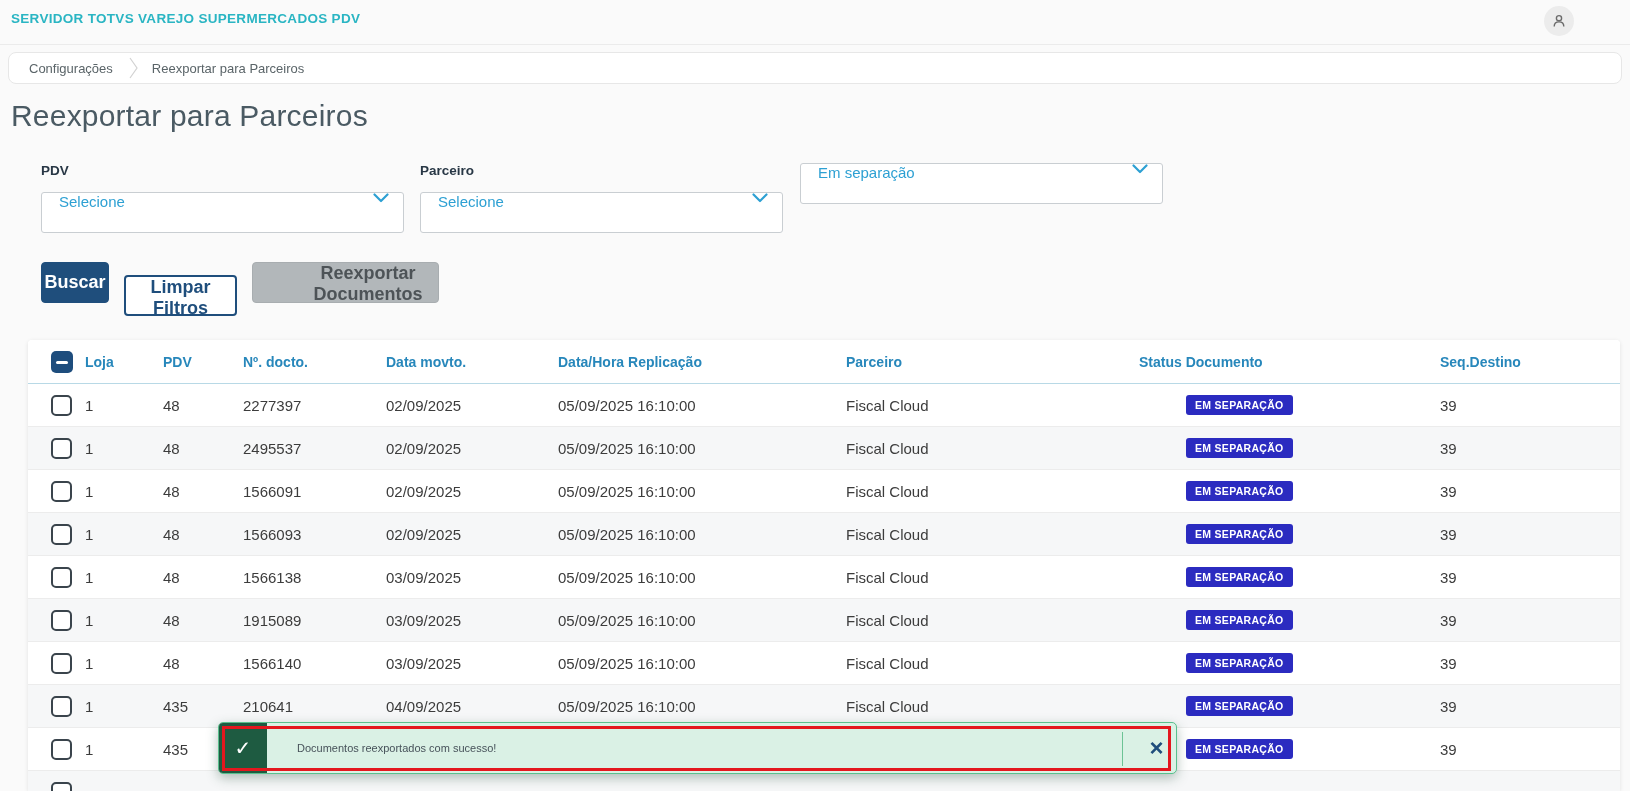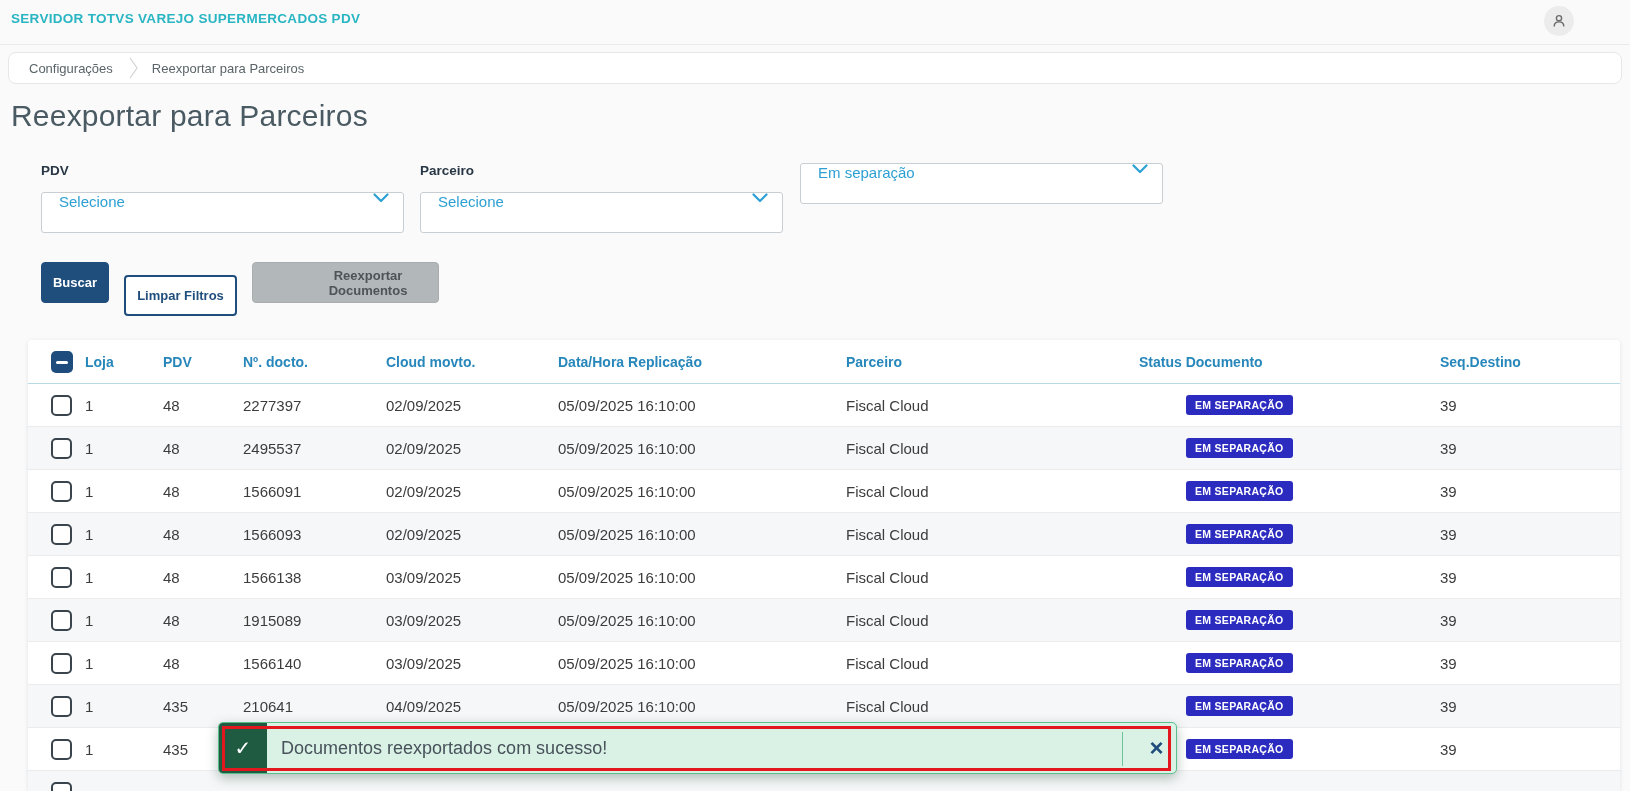--- a/index.html
+++ b/index.html
@@ -26,21 +26,21 @@
   .page-title { position:absolute; left:11px; top:99px; font-size:30px; font-weight:400;
     color:#4a5a63; letter-spacing:.2px; }
   
   .field { position:absolute; top:163px; width:363px; }
   .field .flabel { font-size:13.5px; font-weight:bold; color:#283745; display:block; margin-bottom:14px; }
   .selectbox { width:363px; height:41px; background:#fff; border:1px solid #c9ced2; border-radius:3px;
     display:flex; align-items:flex-start; padding:0 14px 0 17px; cursor:pointer; }
   .selectbox .sval { flex:1; font-size:15px; color:#2da0d3; }
   .f1 { left:41px; } .f2 { left:420px; } .f3 { left:800px; }
   
-  .btn { position:absolute; top:262px; height:41px; border-radius:4px; font-size:13px; font-weight:bold;
+  .btn { position:absolute; top:262px; height:41px; border-radius:4px; font-size:18px; font-weight:bold;
     font-family:inherit; cursor:pointer; }
   .btn-primary { left:41px; width:68px; background:#1f4e7c; color:#fff; border:1px solid #1f4e7c; }
   .btn-outline { left:124px; width:113px; background:#fff; color:#1f4e7c; border:2px solid #1f4e7c;margin-top:13px; }
   .btn-disabled { left:252px; width:187px; background:#b2b7ba; color:#4d5357; border:1px solid #a8adb0; cursor:default;padding-left:45px; }
   
   .card { position:absolute; left:28px; top:340px; width:1592px; height:451px;
     background:#fff; border-radius:4px 4px 0 0; box-shadow:0 1px 4px rgba(0,0,0,.10); overflow:hidden; }
   table { width:1592px; table-layout:fixed; border-collapse:separate; border-spacing:0; }
   col.c-cb{width:57px;} col.c-loja{width:78px;} col.c-pdv{width:80px;} col.c-doc{width:143px;}
   col.c-mov{width:172px;} col.c-rep{width:288px;} col.c-par{width:293px;} col.c-sta{width:301px;} col.c-seq{width:180px;}
@@ -55,21 +55,21 @@
   .cb-ind .minus { position:absolute; left:5px; top:10px; width:12px; height:3px; border-radius:2px; background:#fff; }
   .badge { display:inline-block; margin-left:47px; background:#2b2bc0; color:#fff; font-size:10.5px;
     font-weight:bold; letter-spacing:.3px; padding:4px 9px; border-radius:3px; white-space:nowrap; }
   
   .toast { position:absolute; left:218px; top:722px; width:959px; height:52px; z-index:10;
     background:#daf1e5; border:1px solid #5abf8d; border-radius:5px;
     box-shadow:0 4px 12px rgba(40,80,60,.35); display:flex; align-items:center; }
   .toast-icon { width:48px; height:50px; background:#1e5b41; border-radius:4px 0 0 4px;
     display:flex; align-items:center; justify-content:center; flex:none; }
   .toast-icon .chk { color:#fff; font-size:20px; font-weight:bold; }
-  .toast-msg { margin-left:14px; font-size:18px; color:#47525a; flex:1; }
+  .toast-msg { margin-left:30px; font-size:11px; color:#47525a; flex:1; }
   .toast-divider { width:1px; height:34px; background:#6cc395; position:absolute; left:903px; top:9px; }
   .toast-close { position:absolute; left:916px; top:0; width:43px; height:50px; display:flex;
     align-items:center; justify-content:center; cursor:pointer; color:#1f4e7c; font-size:24px; font-weight:bold; }
   .annotation { position:absolute; left:222px; top:726px; width:949px; height:45px; z-index:11;
     border:3px solid #e3171e; pointer-events:none; }
 </style>
 </head>
 <body>
 
 <div class="topbar">
@@ -139,21 +139,21 @@
     <thead>
         <tr id="head-row">
           <th class="cb-col">
             <span class="cb cb-ind">
               <span class="minus"></span>
             </span>
           </th>
           <th><span>Loja</span></th>
           <th><span>PDV</span></th>
           <th><span>Nº. docto.</span></th>
-          <th><span>Cloud movto.</span></th>
+          <th><span>Data movto.</span></th>
           <th><span>Data/Hora Replicação</span></th>
           <th><span>Parceiro</span></th>
           <th><span>Status Documento</span></th>
           <th><span>Seq.Destino</span></th>
         </tr>
       </thead>
     <tbody id="table-body">
         <tr class="">
           <td class="cb-col">
             <span class="cb"></span>

